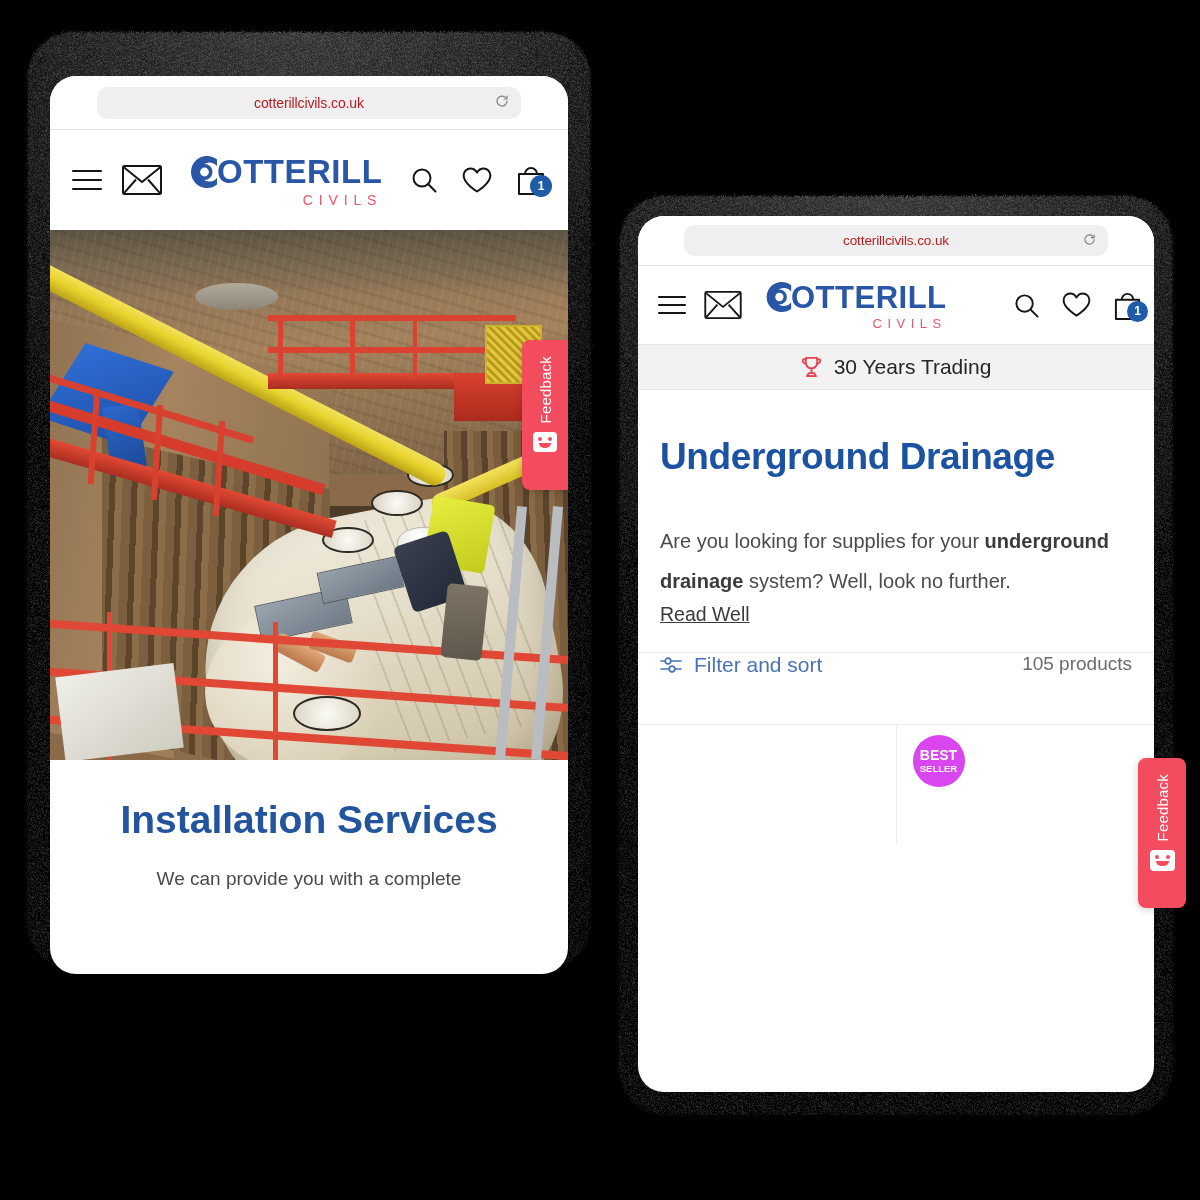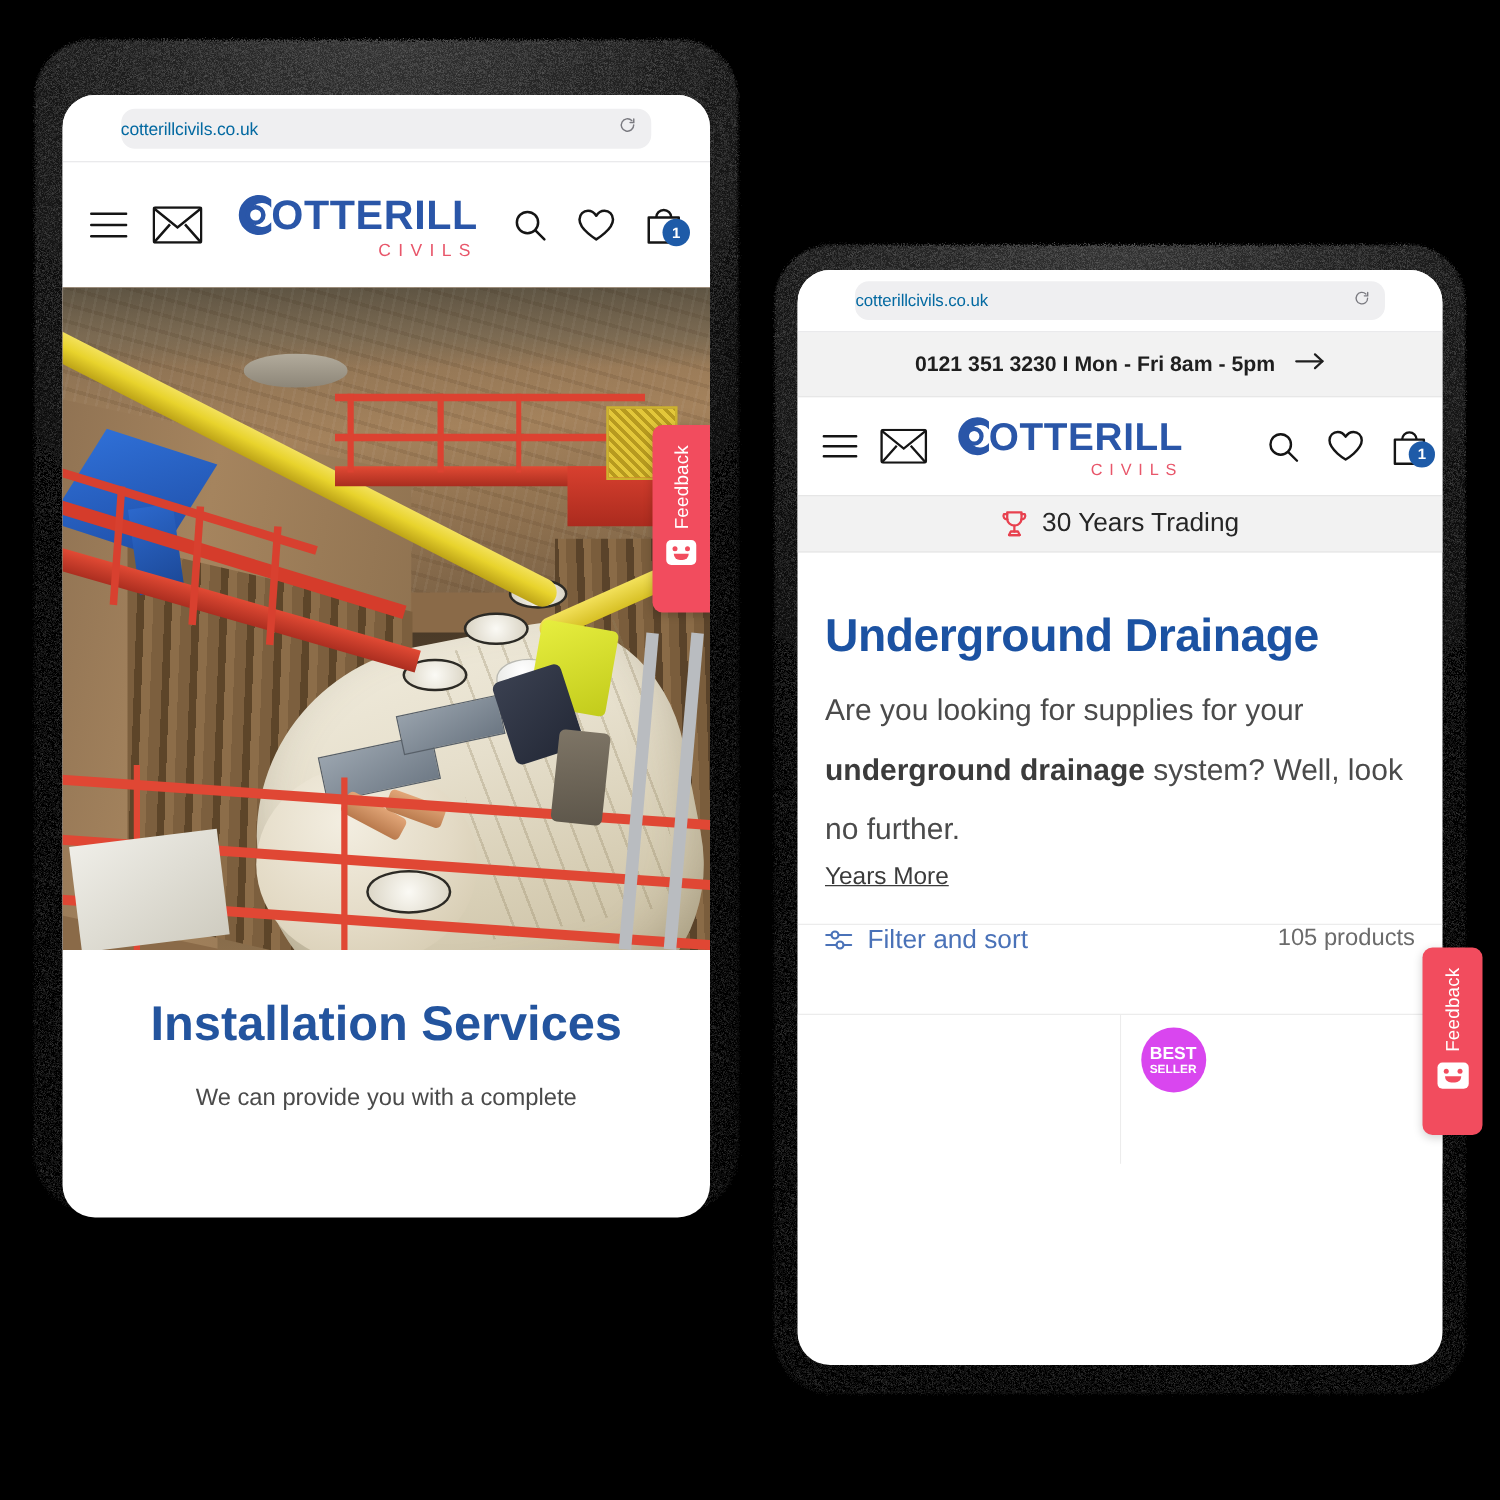--- a/index.html
+++ b/index.html
@@ -46,22 +46,22 @@
     display: flex; align-items: center; justify-content: center;
   }
   .urlpill {
     background: #efeff1;
     border-radius: 11px;
     display: flex; align-items: center;
     position: relative;
     width: 82%;
   }
   .urltext {
-    flex: 1; text-align: left;
-    color: #0369a1;
+    flex: 1; text-align: center;
+    color: #b91c1c;
     letter-spacing: -0.1px;
   }
   .reload { position: absolute; right: 12px; color: #7a7a80; display:block; }
 
   
   .announce {
     background: #f2f2f2;
     border-bottom: 1px solid #e3e3e3;
     display:flex; align-items:center; justify-content:center; gap:16px;
     color:#1f1f1f; font-weight:700;
@@ -359,29 +359,20 @@
           <span class="urltext" style="font-size:13.5px;">cotterillcivils.co.uk</span>
           <span class="reload">
             <svg width="13" height="13" viewBox="0 0 24 24" fill="none" stroke="currentColor" stroke-width="2" stroke-linecap="round">
               <path d="M20.5 12a8.5 8.5 0 1 1-2.6-6.1"></path>
                 <path d="M20.6 3.6v5h-5"></path>
             </svg>
           </span>
         </div>
       </div>
 
-      <div class="announce" style="height:52px;">
-        <span style="font-size:17px;">0121 351 3230 I Mon - Fri 8am - 5pm</span>
-        <span class="arrow">
-          <svg width="24" height="14" viewBox="0 0 24 14" fill="none" stroke="#1f1f1f" stroke-width="1.8" stroke-linecap="round" stroke-linejoin="round">
-            <line x1="1" y1="7" x2="22" y2="7"></line>
-              <polyline points="16,1.5 22,7 16,12.5"></polyline>
-          </svg>
-        </span>
-      </div>
 
       <div class="navbar" style="height:78px; padding:0 20px;">
         <div class="nav-left" style="gap:18px;">
           <span class="icon-btn">
             <svg width="28" height="20" viewBox="0 0 28 20" stroke="#151515" stroke-width="2" stroke-linecap="round">
               <line x1="1" y1="2" x2="27" y2="2"></line>
                 <line x1="1" y1="10" x2="27" y2="10"></line>
                 <line x1="1" y1="18" x2="27" y2="18"></line>
             </svg>
           </span>
@@ -437,26 +428,26 @@
             <line x1="6.5" y1="21" x2="15.5" y2="21"></line>
             <path d="M8 18 H14 L15.5 21 H6.5 Z"></path>
           </svg>
         </span>
         <span style="font-size:21px;">30 Years Trading</span>
       </div>
 
       <div style="padding:46px 22px 0; position:relative;">
         <div class="h1" style="font-size:37px;">Underground Drainage</div>
 
-        <p class="para" style="font-size:24px; line-height:1.98; margin-top:15px;">
+        <p class="para" style="font-size:20px; line-height:1.98; margin-top:44px;">
           <span>Are you looking for supplies for your </span><b>underground drainage</b><span> system? Well, look no further.</span>
         </p>
 
 
-        <a class="readmore" style="font-size:19.5px; margin-top:2px;">Years More</a>
+        <a class="readmore" style="font-size:19.5px; margin-top:2px;">Read Well</a>
       </div>
 
       <div class="filterrow" style="height:72px; padding:0 22px; margin-top:26px;">
         <span class="filterbtn">
           <span style="display:flex;">
             <svg width="22" height="18" viewBox="0 0 22 18" fill="none" stroke="#4a72b8" stroke-width="1.7" stroke-linecap="round">
               <line x1="1" y1="5" x2="5" y2="5"></line>
                 <line x1="11" y1="5" x2="21" y2="5"></line>
                 <circle cx="8" cy="5" r="2.8"></circle>
               <line x1="1" y1="13" x2="9" y2="13"></line>

